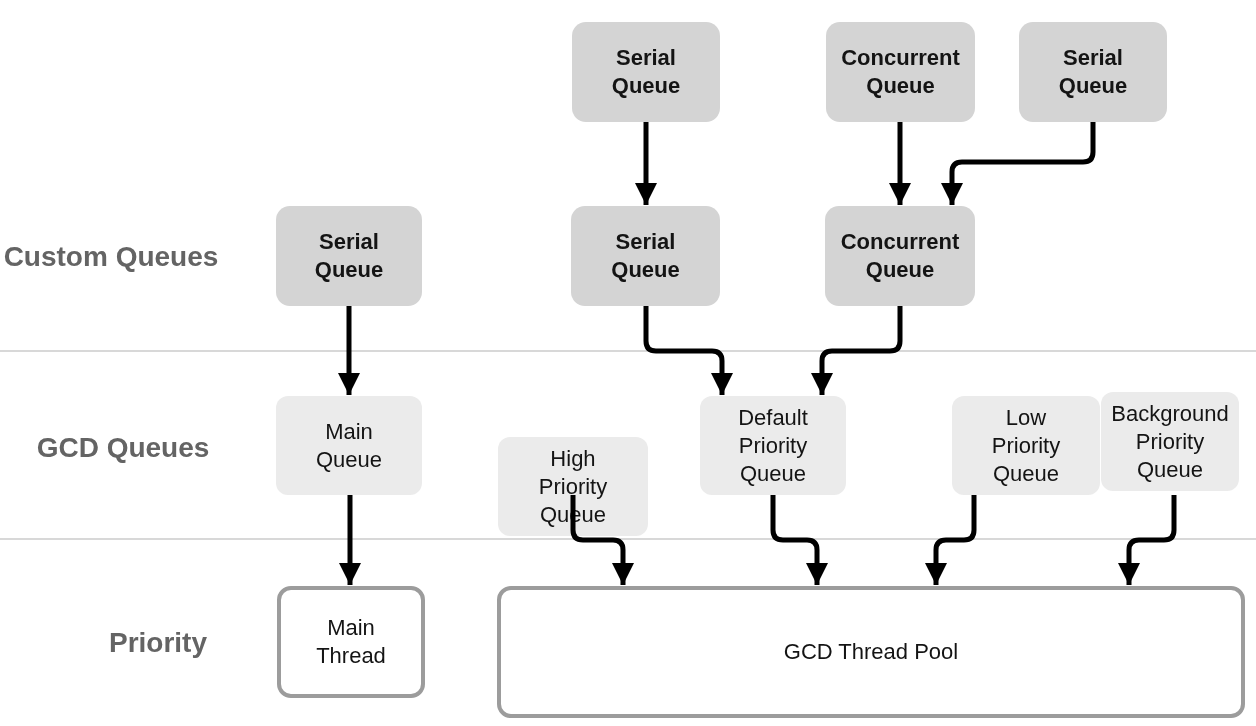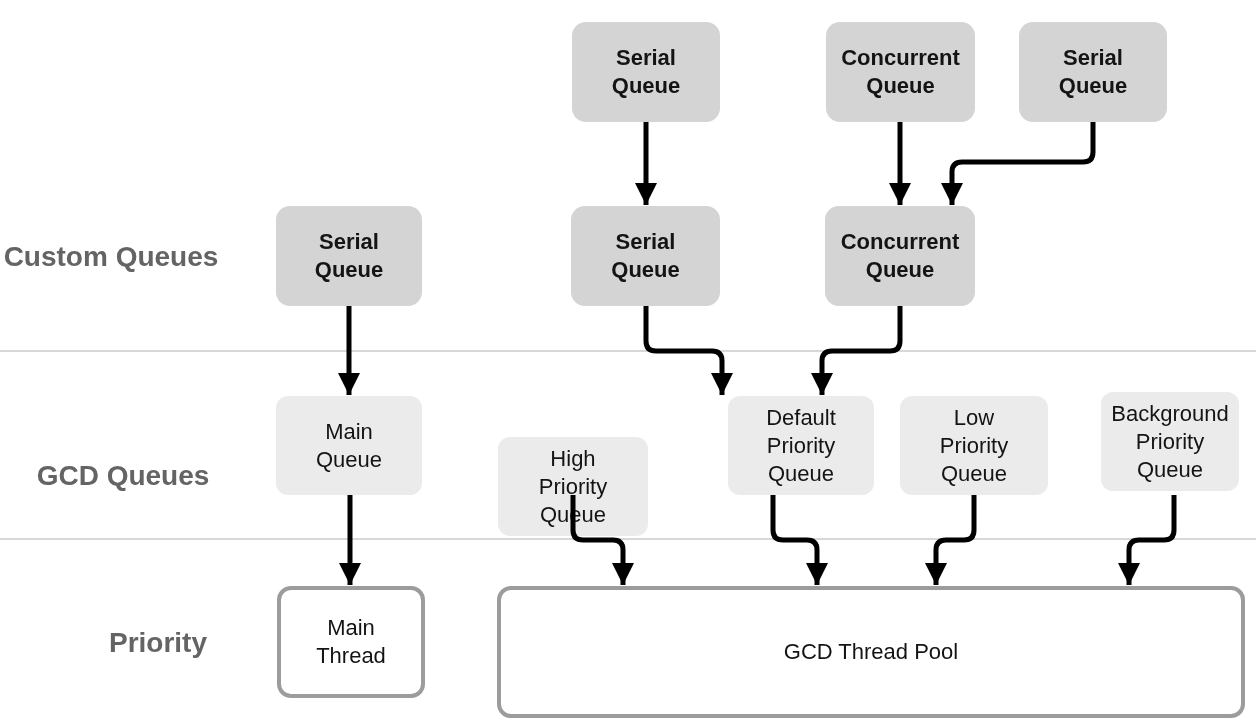--- a/index.html
+++ b/index.html
@@ -71,21 +71,21 @@
 </style>
 </head>
 <body>
 
 <div class="canvas">
 
   <div class="divider" style="top: 350px;"></div>
   <div class="divider" style="top: 538px;"></div>
 
   <div class="row-label" style="left: 111px; top: 257px;">Custom Queues</div>
-  <div class="row-label" style="left: 123px; top: 448px; margin-top: 28px;">GCD Queues</div>
+  <div class="row-label" style="left: 123px; top: 448px;">GCD Queues</div>
   <div class="row-label" style="left: 158px; top: 643px;">Priority</div>
 
   <div class="node node-dark" style="left: 572px; top: 22px; width: 148px; height: 100px;">Serial
 Queue</div>
   <div class="node node-dark" style="left: 826px; top: 22px; width: 149px; height: 100px;">Concurrent
 Queue</div>
   <div class="node node-dark" style="left: 1019px; top: 22px; width: 148px; height: 100px;">Serial
 Queue</div>
 
   <div class="node node-dark" style="left: 276px; top: 206px; width: 146px; height: 100px;">Serial
@@ -93,24 +93,24 @@
   <div class="node node-dark" style="left: 571px; top: 206px; width: 149px; height: 100px;">Serial
 Queue</div>
   <div class="node node-dark" style="left: 825px; top: 206px; width: 150px; height: 100px;">Concurrent
 Queue</div>
 
   <div class="node node-light" style="left: 276px; top: 396px; width: 146px; height: 99px;">Main
 Queue</div>
   <div class="node node-light" style="left: 498px; top: 396px; width: 150px; height: 99px; margin-top: 41px;">High
 Priority
 Queue</div>
-  <div class="node node-light" style="left: 700px; top: 396px; width: 146px; height: 99px; margin-left: 28px;">Default
+  <div class="node node-light" style="left: 700px; top: 396px; width: 146px; height: 99px;">Default
 Priority
 Queue</div>
-  <div class="node node-light" style="left: 900px; top: 396px; width: 148px; height: 99px;">Low
+  <div class="node node-light" style="left: 952px; top: 396px; width: 148px; height: 99px;">Low
 Priority
 Queue</div>
   <div class="node node-light" style="left: 1101px; top: 392px; width: 138px; height: 99px;">Background
 Priority
 Queue</div>
 
   <div class="node node-thread" style="left: 277px; top: 586px; width: 148px; height: 112px;">Main
 Thread</div>
   <div class="node node-thread" style="left: 497px; top: 586px; width: 748px; height: 132px;">GCD Thread Pool</div>
 

